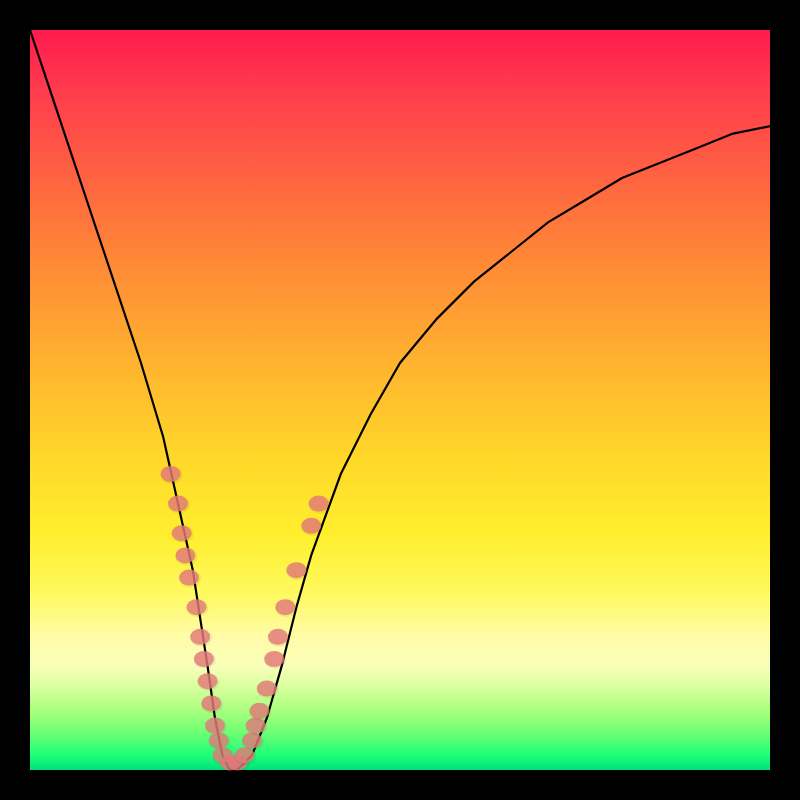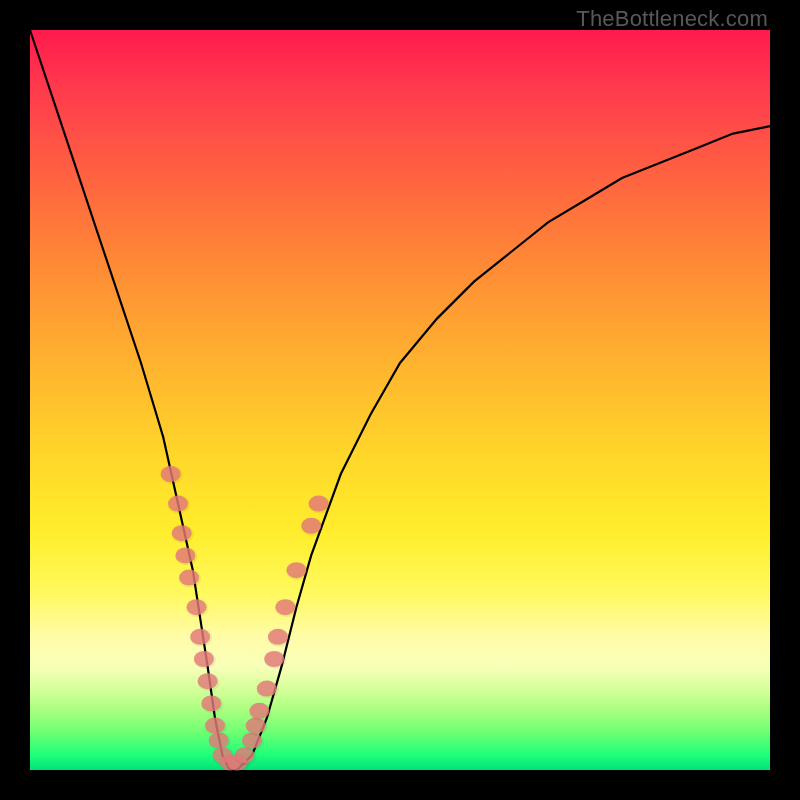--- a/index.html
+++ b/index.html
@@ -74,21 +74,20 @@
   .dot-shadow {
     fill: #000;
     fill-opacity: 0.06;
   }
 </style>
 </head>
 <body>
 
 <div class="frame">
 
-  <div class="watermark">TheBottleneck.com</div>
 
   <div class="plot-area">
     <svg class="curve" viewBox="0 0 740 740" preserveAspectRatio="none">
       <g id="curve-group">
           <path d="M0.0 0.0 L22.2 66.6 L44.4 133.2 L66.6 199.8 L88.8 266.4 L111.0 333.0 L133.2 407.0 L148.0 473.6 L162.8 540.2 L177.6 636.4 L185.0 688.2 L192.4 725.2 L199.8 740.0 L207.2 740.0 L222.0 725.2 L236.8 688.2 L251.6 636.4 L266.4 577.2 L281.2 525.4 L310.8 444.0 L340.4 384.8 L370.0 333.0 L407.0 288.6 L444.0 251.6 L481.0 222.0 L518.0 192.4 L555.0 170.2 L592.0 148.0 L629.0 133.2 L666.0 118.4 L703.0 103.6 L740.0 96.2" class="series-line"></path>
         </g>
       <g id="dots-group">
           <ellipse cx="141.6" cy="445" rx="11" ry="9" class="dot-shadow"></ellipse>
           <ellipse cx="140.6" cy="444" rx="10" ry="8" class="dot"></ellipse>
           <ellipse cx="149" cy="474.6" rx="11" ry="9" class="dot-shadow"></ellipse>

